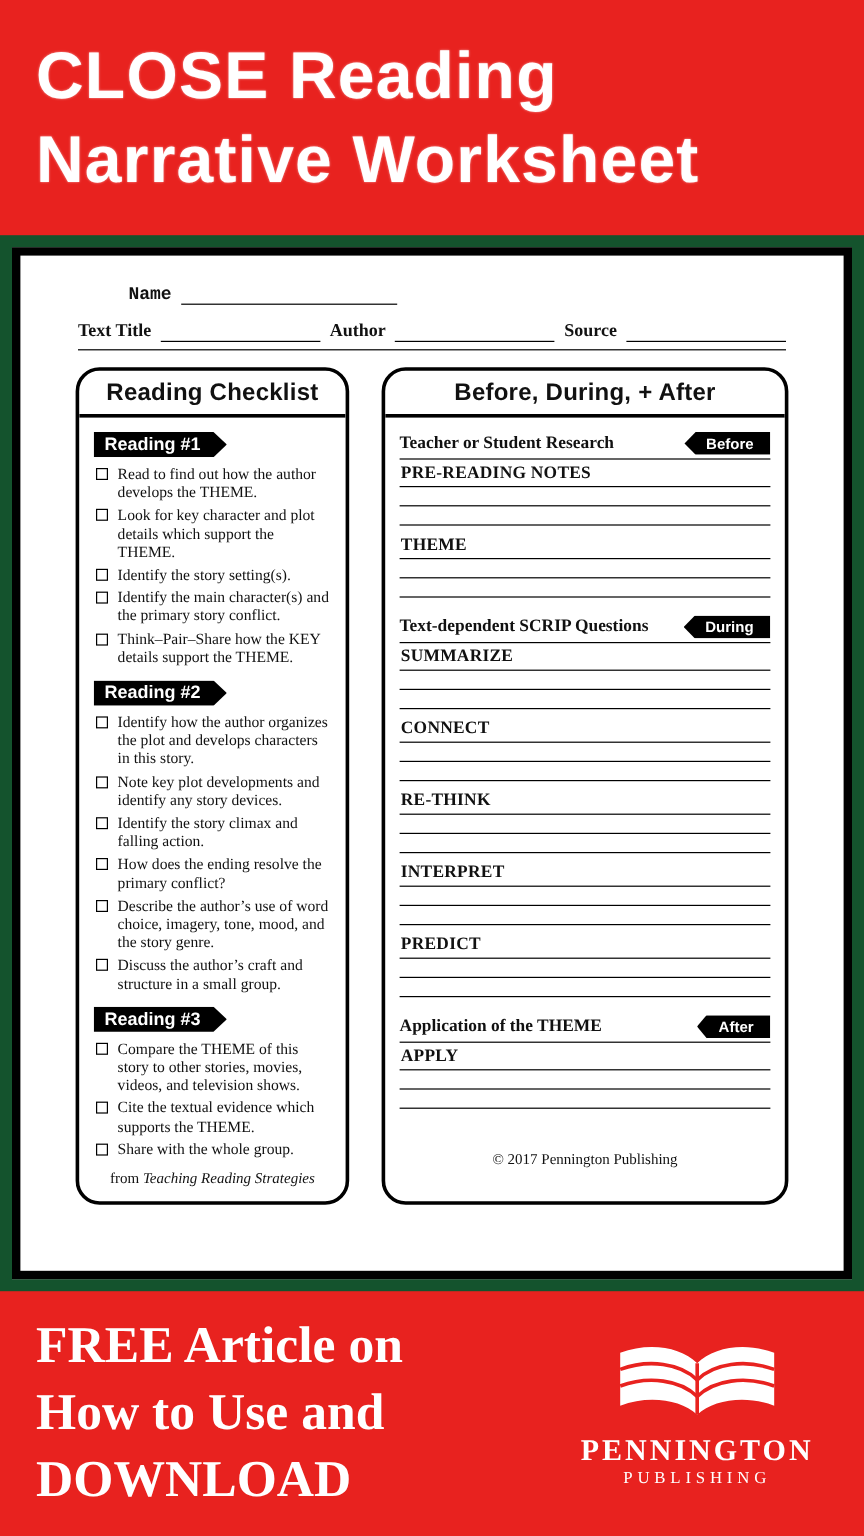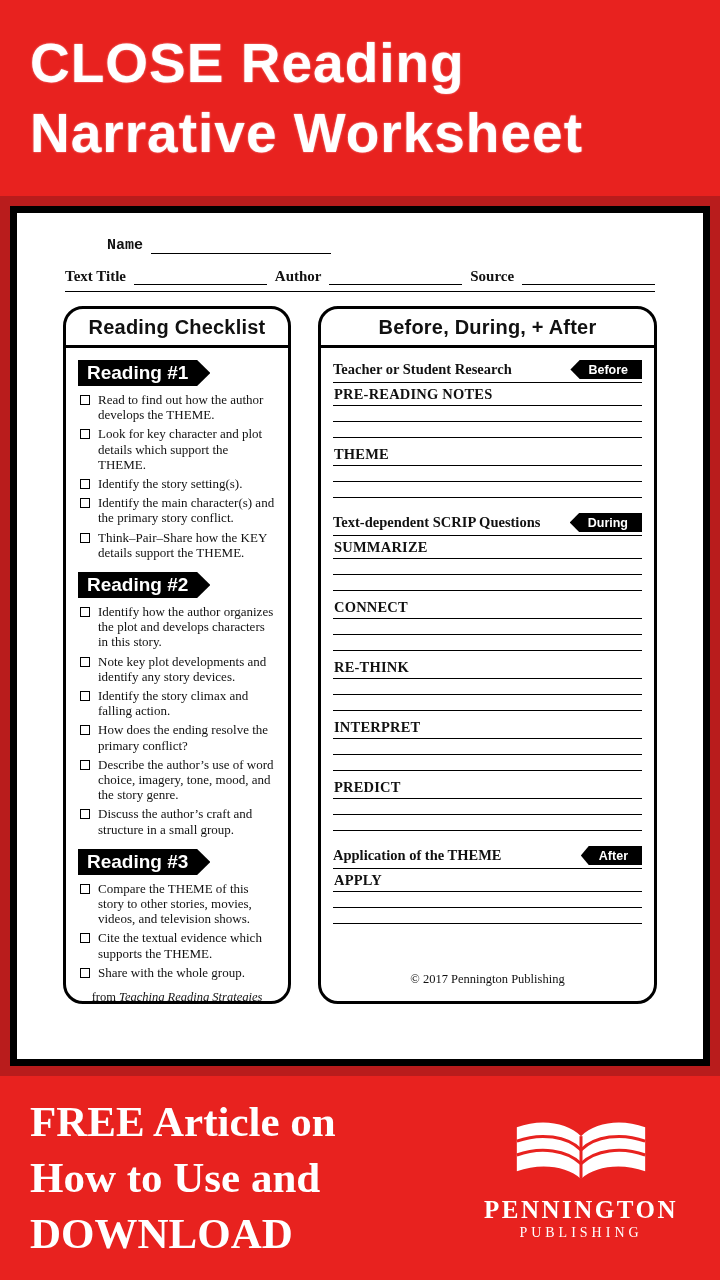--- a/index.html
+++ b/index.html
@@ -1,18 +1,18 @@
 <!DOCTYPE html>
 <html><head>
 <meta charset="utf-8">
 <style>
   * { margin:0; padding:0; box-sizing:border-box; }
   html,body { background:#ffffff; }
   .poster {
-    width:720px; height:1280px; background:#b91c1c;
+    width:720px; height:1280px; background:#14532d;
     display:flex; flex-direction:column; overflow:hidden;
     font-family:"Liberation Serif", serif; color:#111;
   }
   
   .banner-top {
     flex:0 0 196px; background:#e8221f;
     display:flex; flex-direction:column; justify-content:center;
     padding-left:30px;
   }
   .banner-top .bt-line {
@@ -50,34 +50,34 @@
   .panel-right { flex:1 1 auto; }
   .panel-title {
     font-family:"Liberation Sans", sans-serif; font-weight:bold; font-size:20px;
     text-align:center; padding:7px 4px 6px 4px; border-bottom:3px solid #000;
     letter-spacing:.2px;
   }
   
   .chk-body { padding:4px 12px 6px 12px; display:flex; flex-direction:column; flex:1 1 auto; }
   .bar {
     background:#000; color:#fff; font-family:"Liberation Sans", sans-serif;
-    font-weight:bold; font-size:19px; width:fit-content;
+    font-weight:bold; font-size:15px; width:fit-content;
     padding:2px 22px 2px 9px; margin:8px 0 6px 0;
     clip-path:polygon(0 0, 90% 0, 100% 50%, 90% 100%, 0 100%);
   }
   .chk-item { display:flex; margin:0 0 4px 2px; }
   .chk-box {
     width:10px; height:10px; border:1.4px solid #000; margin:3px 8px 0 0; flex:0 0 auto;
     background:#fff;
   }
   .chk-text { font-size:13px; line-height:1.17; }
   .chk-footer { margin-top:auto; text-align:center; font-size:12.5px; padding:6px 2px 8px 2px; }
   .chk-footer .src { font-style:italic; }
   
-  .bda-body { padding:2px 12px 6px 12px; display:flex; flex-direction:column; flex:1 1 auto; }
+  .bda-body { padding:2px 12px 19px 12px; display:flex; flex-direction:column; flex:1 1 auto; }
   .bda-group-header {
     display:flex; justify-content:space-between; align-items:center;
     border-bottom:1.6px solid #000; padding:3px 0 3px 0; margin-top:7px;
   }
   .bda-group-title { font-weight:bold; font-size:14.5px; white-space:nowrap; }
   .tag {
     background:#000; color:#fff; font-family:"Liberation Sans", sans-serif;
     font-weight:bold; font-size:12.5px; padding:2.5px 14px 2.5px 18px;
     clip-path:polygon(0 50%, 13% 0, 100% 0, 100% 100%, 13% 100%);
   }

